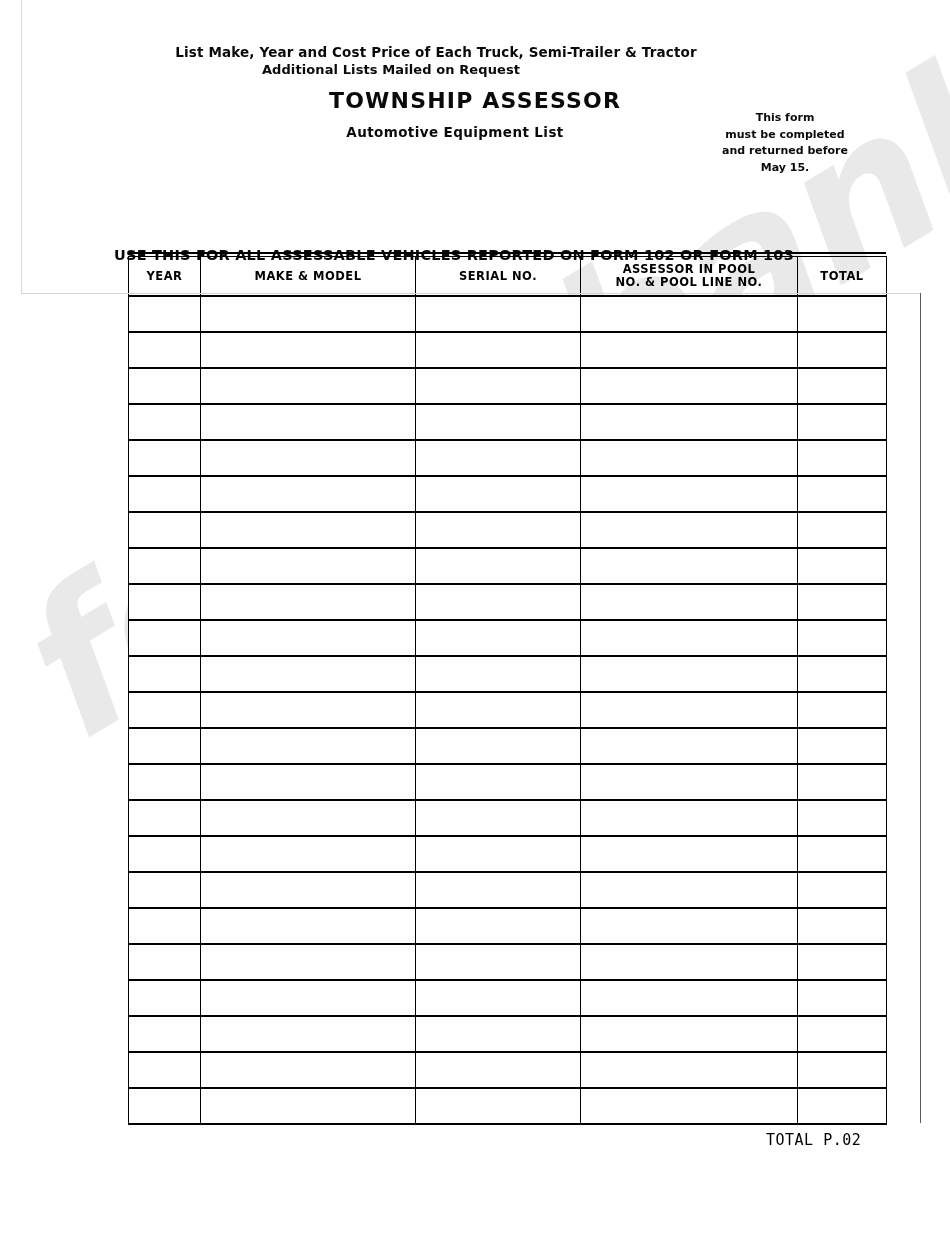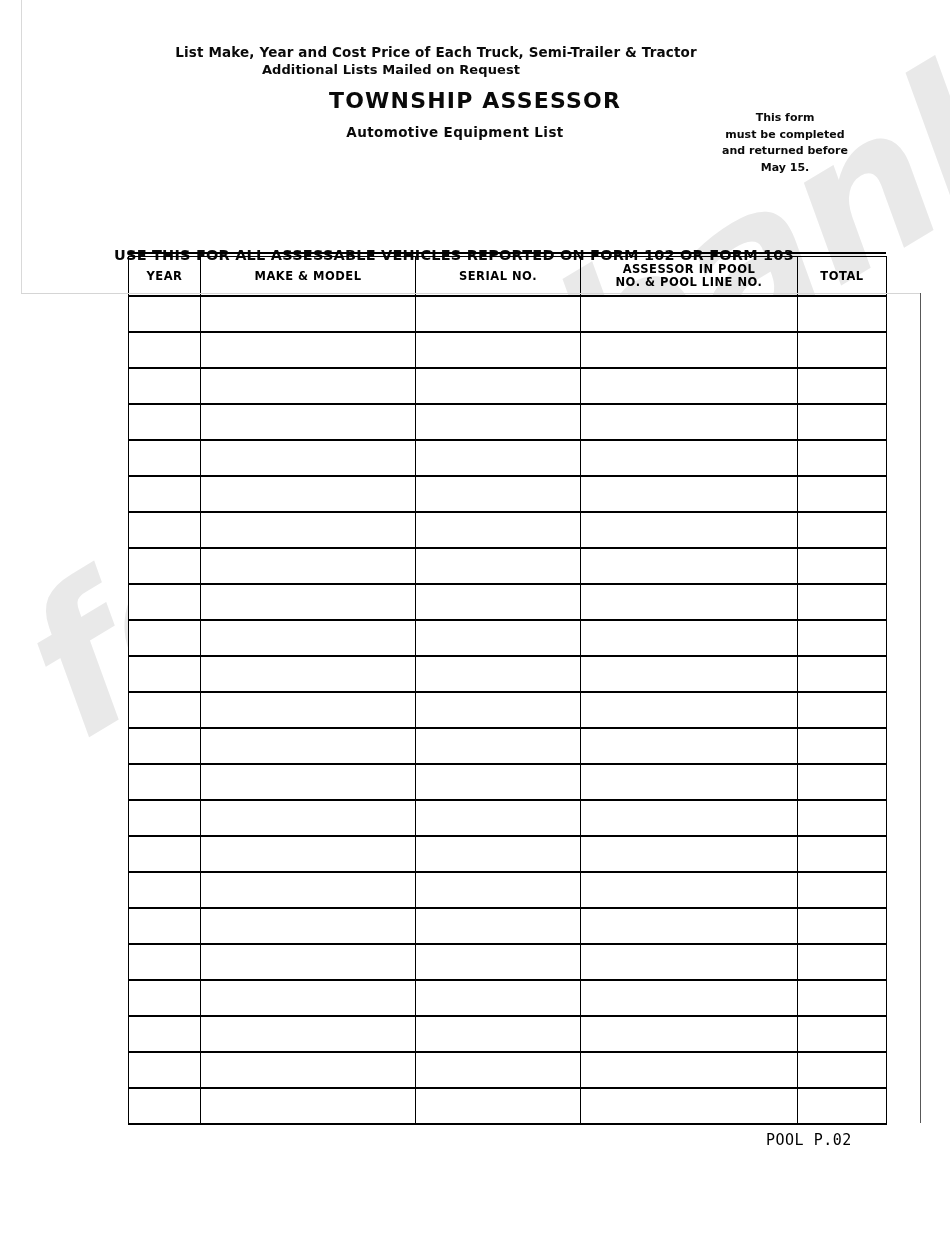--- a/index.html
+++ b/index.html
@@ -401,16 +401,16 @@
               <td></td>
               <td></td>
               <td></td>
               <td></td>
               <td></td>
             </tr>
           </tbody>
       </table>
     </div>
 
-    <div class="total-note">POOL P.02</div>
+    <div class="total-note">TOTAL P.02</div>
 
   </div>
 </div>
 
 </body></html>

